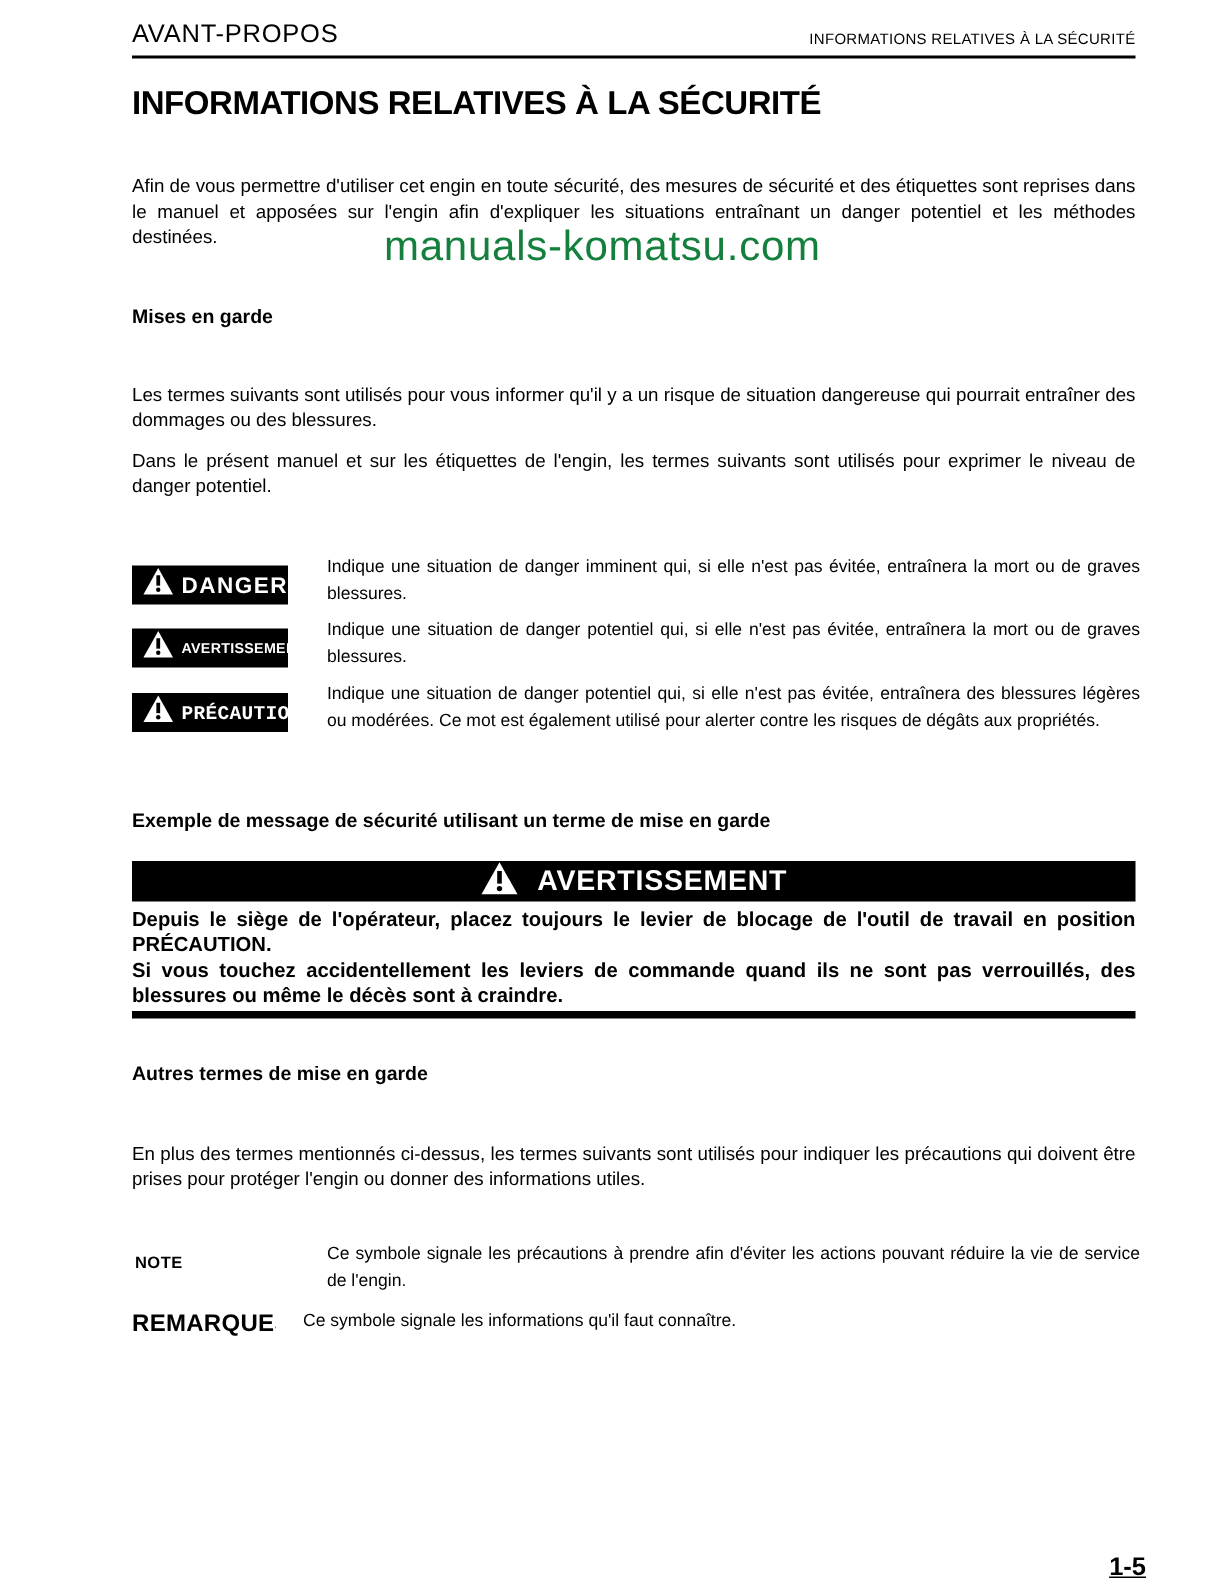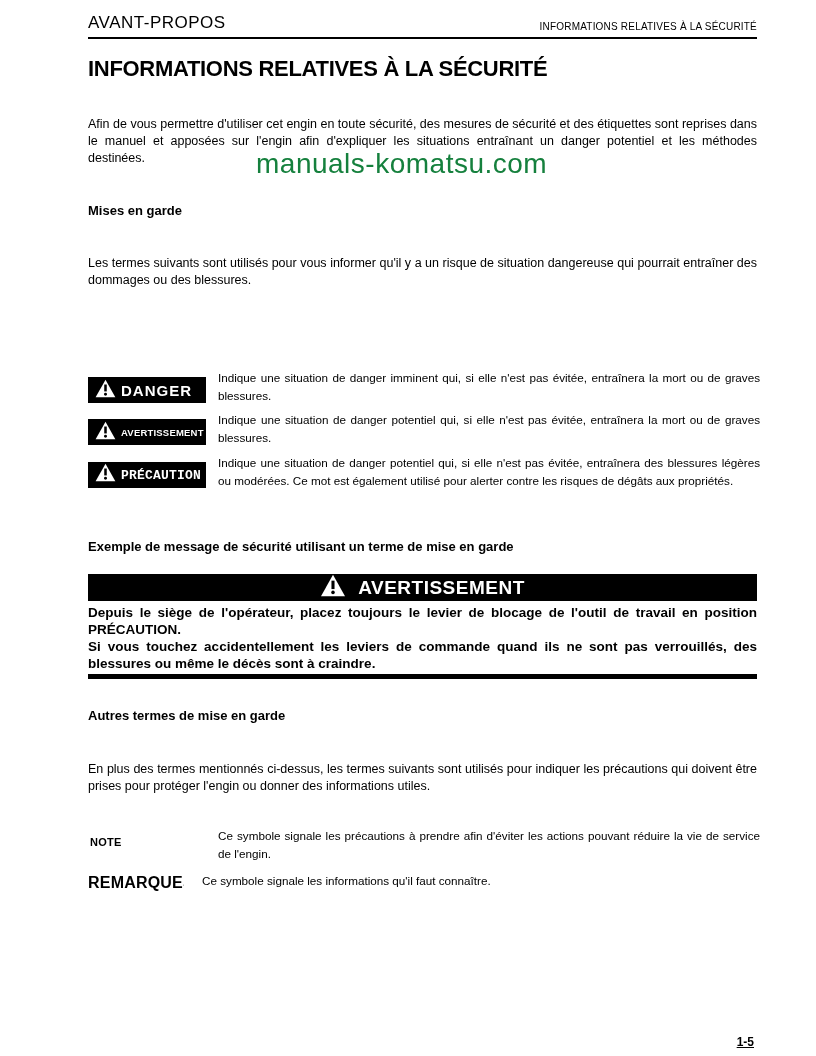--- a/index.html
+++ b/index.html
@@ -40,21 +40,21 @@
 
   
   .watermark {
     left:256px; top:148px;
     font-size:28px;
     letter-spacing:0.5px;
   }
 
   
   .badge {
-    left:88px; width:118px; height:26px;
+    left:88px; width:104px; height:26px;
     background:#000; color:#fff;
     display:flex; align-items:center;
     padding-left:7px; box-sizing:border-box;
     gap:5px; white-space:nowrap; overflow:hidden;
   }
   .badge svg { flex:0 0 auto; }
   .b-danger     { top:377px; }
   .b-avert      { top:419px; }
   .b-precaution { top:462px;font-family:Liberation Mono, monospace; }
   .b-danger  .badge-label     { font-size:15px; font-weight:bold; letter-spacing:1px; }
@@ -97,39 +97,40 @@
   .rem-label {
     left:88px; top:874px;
     font-size:16px; font-weight:bold; letter-spacing:0.2px;
     width:96px; overflow:hidden; white-space:nowrap;
   }
   .rem-desc {
     left:202px; top:872px; width:556px;
     font-size:11.7px; line-height:17.5px;
   }
 
-  .page-num { right:62px; top:1035px; font-size:12px; font-weight:bold;text-decoration:underline; }
+  .page-num { right:52px; top:1035px; font-size:17px; font-weight:bold;text-decoration:underline; }
 </style>
 </head>
 <body>
 
 <div class="page">
 
   <div class="abs hdr-left">AVANT-PROPOS</div>
   <div class="abs hdr-right">INFORMATIONS RELATIVES À LA SÉCURITÉ</div>
   <div class="abs hdr-rule"></div>
 
   <div class="abs page-title">INFORMATIONS RELATIVES À LA SÉCURITÉ</div>
 
   <div class="abs para p-intro">Afin de vous permettre d'utiliser cet engin en toute sécurité, des mesures de sécurité et des étiquettes sont reprises dans le manuel et apposées sur l'engin afin d'expliquer les situations entraînant un danger potentiel et les méthodes destinées.</div>
 
   <div class="abs watermark" id="wm" style="color: #15803d;">manuals-komatsu.com</div>
 
   <div class="abs sec-head h-mises">Mises en garde</div>
   <div class="abs para p-terms1">Les termes suivants sont utilisés pour vous informer qu'il y a un risque de situation dangereuse qui pourrait entraîner des dommages ou des blessures.</div>
+  <div class="abs para p-terms2">Dans le présent manuel et sur les étiquettes de l'engin, les termes suivants sont utilisés pour exprimer le niveau de danger potentiel.</div>
 
   <div class="abs badge b-danger">
     <span>
       <svg width="21" height="19" viewBox="0 0 100 90">
           <polygon points="50,3 97,87 3,87" fill="#fff"></polygon>
           <rect x="44" y="26" width="12" height="33" fill="#000"></rect>
           <circle cx="50" cy="72" r="7" fill="#000"></circle>
         </svg>
     </span>
     <span class="badge-label">DANGER</span>

